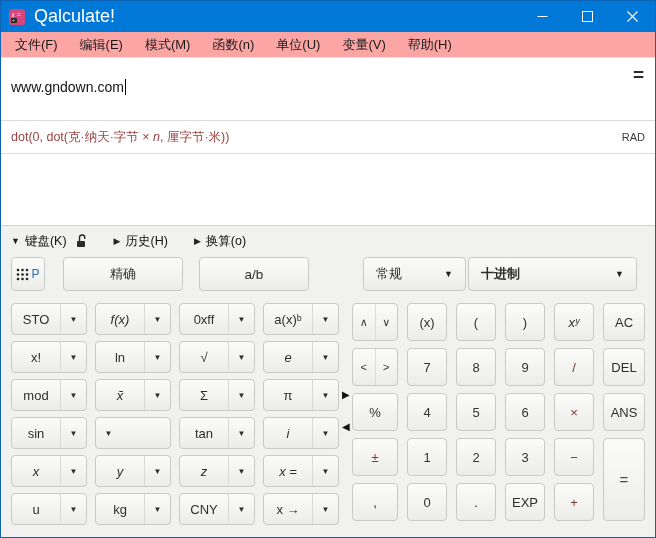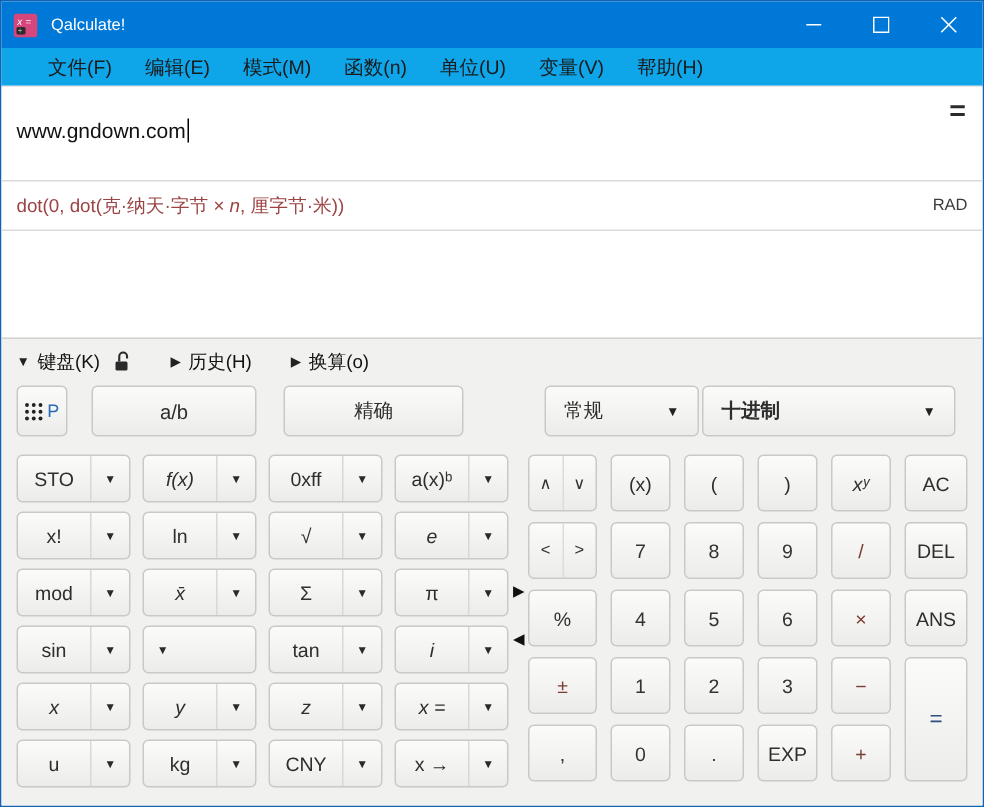--- a/index.html
+++ b/index.html
@@ -4,27 +4,27 @@
 <style>
   * { margin:0; padding:0; box-sizing:border-box; }
   html,body { width:656px; height:538px; }
   body { font-family:"Liberation Sans","DejaVu Sans",sans-serif; font-size:13px; color:#1a1a1a; }
 
   .window { width:656px; height:538px; border:1px solid #0f63b5; display:flex; flex-direction:column; background:#fff; }
 
   
   .titlebar { height:31px; background:#0078d7; display:flex; align-items:center; flex:0 0 auto; }
   .app-icon { width:16px; height:16px; margin:0 9px 0 8px; flex:0 0 auto; }
-  .title-text { color:#fff; font-size:11px; }
+  .title-text { color:#fff; font-size:18px; }
   .tb-spacer { flex:1; }
   .tb-btn { width:45px; height:31px; display:flex; align-items:center; justify-content:center; }
   .tb-btn svg { display:block; }
 
   
-  .menubar { height:26px; background:#0ea5e9; display:flex; align-items:center; padding-left:20px; border-bottom:1px solid #e6e6e6; flex:0 0 auto; }
+  .menubar { height:26px; background:#fca5a5; display:flex; align-items:center; padding-left:3px; border-bottom:1px solid #e6e6e6; flex:0 0 auto; }
   .menu-item { padding:0 11px; font-size:13px; color:#1a1a1a; line-height:25px; }
 
   
   .input-area { height:62px; background:#fff; position:relative; padding:21px 10px; flex:0 0 auto; }
   .input-text { font-size:14px; color:#111; display:inline-block; }
   .caret { display:inline-block; width:1px; height:16px; background:#000; vertical-align:text-bottom; margin-left:1px; }
   .equals-btn { position:absolute; right:12px; top:6px; font-size:19px; font-weight:700; color:#2b2b2b; line-height:22px; letter-spacing:-1px; }
 
   
   .status-row { height:23px; border-top:1px solid #dcdcdc; border-bottom:1px solid #dcdcdc; display:flex; align-items:center; padding:16px 10px; background:#fff; flex:0 0 auto; }
@@ -168,22 +168,22 @@
             <circle cx="2" cy="6.5" r="1.3"></circle>
               <circle cx="6.5" cy="6.5" r="1.3"></circle>
               <circle cx="11" cy="6.5" r="1.3"></circle>
             <circle cx="2" cy="11" r="1.3"></circle>
               <circle cx="6.5" cy="11" r="1.3"></circle>
               <circle cx="11" cy="11" r="1.3"></circle>
           </g>
         </svg>
         <span class="keypad-letter">P</span>
       </div>
+      <div class="tool-btn btn-exact">精确</div>
       <div class="tool-btn btn-frac">a/b</div>
-      <div class="tool-btn btn-exact">精确</div>
       <div class="tool-btn dd btn-display">
         <span>常规</span>
         <span class="dd-arrow">▼</span>
       </div>
       <div class="tool-btn dd btn-base">
         <span>十进制</span>
         <span class="dd-arrow">▼</span>
       </div>
     </div>
 

